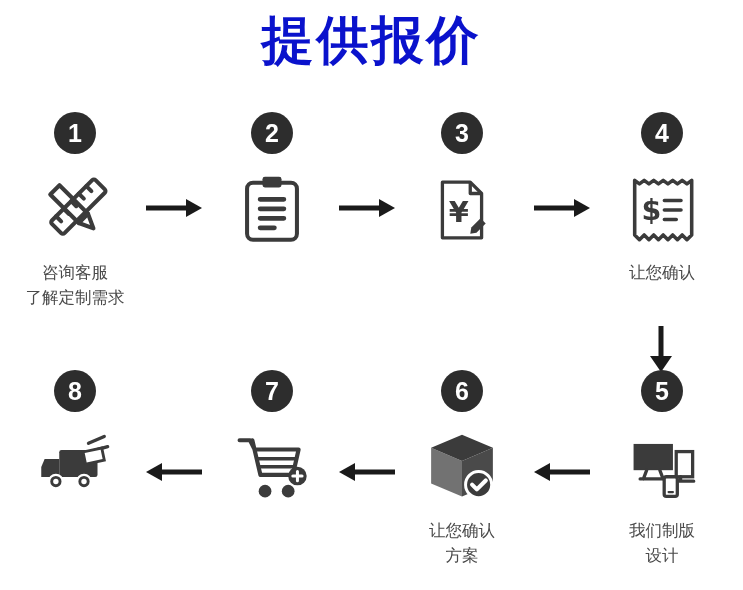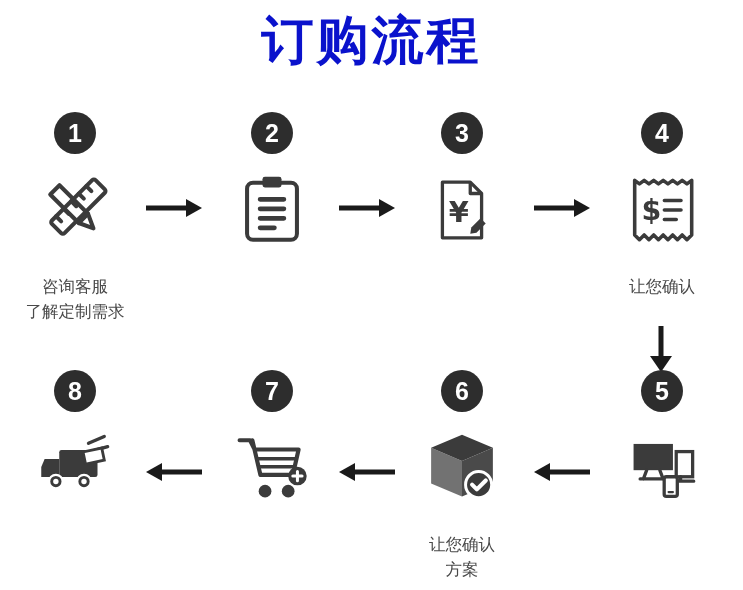--- a/index.html
+++ b/index.html
@@ -6,31 +6,31 @@
   html,body { background:#ffffff; }
   body { font-family:"Liberation Sans","DejaVu Sans",sans-serif; }
   .canvas { position:relative; width:743px; height:590px; margin:0 auto; background:#fff; overflow:hidden; }
   .title { position:absolute; top:6px; left:0; width:100%; text-align:center;
            font-size:52px; font-weight:900; color:var(--title,#0a12cc); letter-spacing:3px; }
   .step { position:absolute; width:150px; display:flex; flex-direction:column; align-items:center; }
   .num { width:42px; height:42px; border-radius:50%; background:var(--circle,#2d2d2d); color:#fff;
          font-size:25px; font-weight:bold; display:flex; align-items:center; justify-content:center; }
   .iconbox { height:96px; margin-top:8px; display:flex; align-items:center; justify-content:center;
              color:var(--icon,#3b3b3b); }
-  .label { margin-top:16px; font-size:16.5px; line-height:1.5; color:var(--text,#4a4a4a);
+  .label { margin-top:2px; font-size:16.5px; line-height:1.5; color:var(--text,#4a4a4a);
            text-align:center; white-space:pre-line; }
   .arrow { position:absolute; color:var(--arrow,#1a1a1a); }
   .arrow svg { display:block; fill:currentColor; }
 </style>
 </head>
 <body>
 
 <div class="canvas">
 
-  <div class="title">订购流程</div>
+  <div class="title">提供报价</div>
 
   <div class="step" style="left:0px; top:112px;">
     <div class="num">1</div>
     <div class="iconbox">
       <svg viewBox="0 0 64 64" width="82" height="76">
         <g fill="none" stroke="currentColor" stroke-width="3.4" stroke-linejoin="round" stroke-linecap="round">
           <g transform="rotate(45 32 32)">
             <rect x="24.5" y="2" width="15" height="52" rx="2"></rect>
             <path d="M24.5 11 h6 M24.5 20 h6 M24.5 29 h6 M24.5 38 h6 M24.5 47 h6"></path>
           </g>
@@ -185,15 +185,17 @@
     <div class="iconbox">
       <svg viewBox="0 0 64 64" width="78" height="70">
         <rect x="6" y="10" width="36" height="24" fill="currentColor"></rect>
         <path d="M18 34 l-3 8 M30 34 l3 8 M12 42 h24" stroke="currentColor" stroke-width="3" fill="none" stroke-linecap="round"></path>
         <rect x="45" y="17" width="15" height="23" fill="none" stroke="currentColor" stroke-width="3"></rect>
         <path d="M49 40 v4 M44 44 h17" stroke="currentColor" stroke-width="3" fill="none" stroke-linecap="round"></path>
         <rect x="34" y="40" width="12" height="18" rx="2" fill="#ffffff" stroke="currentColor" stroke-width="3"></rect>
         <path d="M38 54 h4" stroke="currentColor" stroke-width="2" stroke-linecap="round" fill="none"></path>
       </svg>
     </div>
+    <div class="label">我们制版
+设计</div>
   </div>
 
 </div>
 
 </body></html>

